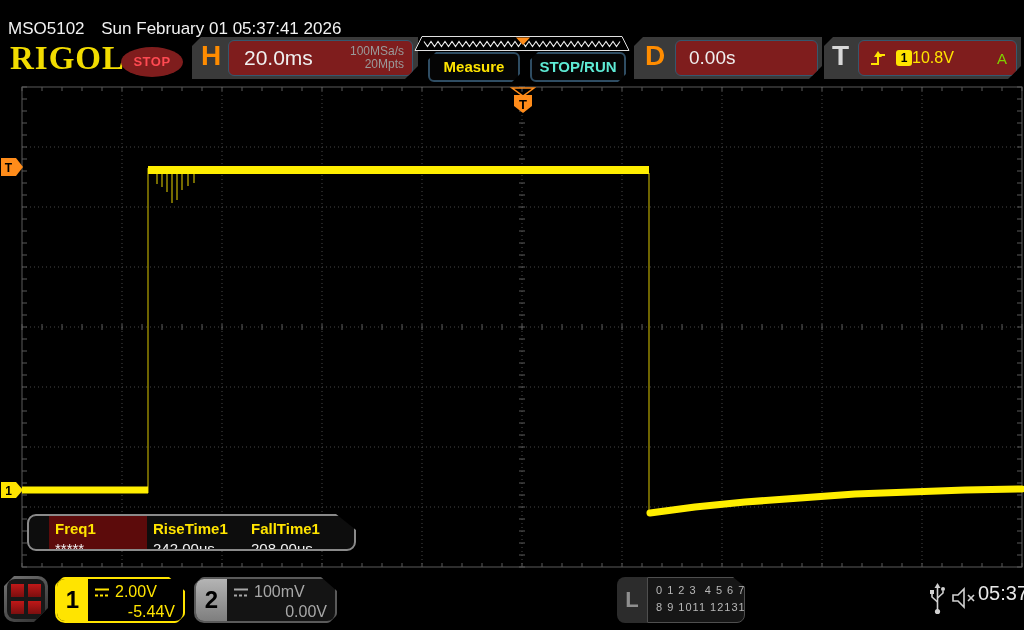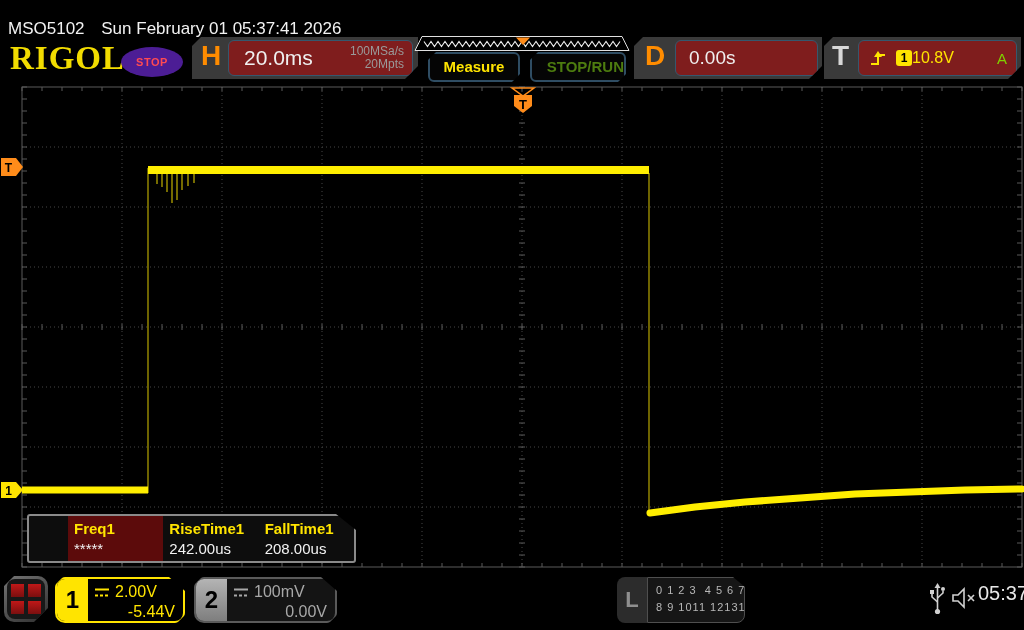--- a/index.html
+++ b/index.html
@@ -7,57 +7,57 @@
           font-family:"Liberation Sans",sans-serif;-webkit-font-smoothing:antialiased;}
   .abs{position:absolute;}
 
   
   #titlebar{left:8px;top:17px;height:24px;color:#f2f2f2;font-size:17px;line-height:24px;}
   #titlebar .model{margin-right:12px;}
 
   
   #logo{left:10px;top:40px;font-family:"Liberation Serif",serif;font-weight:bold;
         font-size:33px;color:#f2dc00;letter-spacing:1px;}
-  #run-status{left:121px;top:47px;width:62px;height:30px;background:#4c1d95;border-radius:50%;
-        color:#ff4a52;font-size:11px;font-weight:bold;text-align:center;line-height:30px;letter-spacing:.5px;}
+  #run-status{left:121px;top:47px;width:62px;height:30px;background:#7f1d1d;border-radius:50%;
+        color:#ff4a52;font-size:13px;font-weight:bold;text-align:center;line-height:30px;letter-spacing:.5px;}
   .tb-panel{background:#3a3a3a;height:42px;top:37px;
         clip-path:polygon(9px 0,100% 0,100% calc(100% - 13px),calc(100% - 13px) 100%,0 100%,0 9px);}
   .tb-key{position:absolute;top:3px;font-size:28px;font-weight:bold;color:#ff8c00;}
   .tb-inner{position:absolute;top:3px;height:34px;background:#7f1d1d;border:1px solid #35586e;
         border-radius:6px;display:flex;align-items:center;}
   #h-panel{left:192px;width:226px;}
   #h-panel .tb-key{left:9px;}
   #h-panel .tb-inner{left:36px;width:183px;}
   #h-timebase{margin-left:15px;font-size:21px;color:#f0f0f0;}
   #h-rates{margin-left:auto;margin-right:8px;text-align:right;font-size:12px;line-height:13px;color:#9a9a9a;}
   #preview-wrap{left:414px;top:36px;width:216px;height:15px;}
   .tb-btn{top:52px;height:26px;background:#050505;border:2px solid #2f4d63;border-radius:6px;
         font-size:15px;font-weight:bold;text-align:center;line-height:26px;
         clip-path:polygon(8px 0,100% 0,100% calc(100% - 8px),calc(100% - 8px) 100%,0 100%,0 8px);}
   #measure-btn{left:428px;width:88px;color:#ffe400;}
-  #stoprun-btn{left:530px;width:92px;color:#4d7c0f;text-align:right;}
+  #stoprun-btn{left:530px;width:92px;color:#5eead4;}
   #d-panel{left:634px;width:188px;}
   #d-panel .tb-key{left:11px;}
   #d-panel .tb-inner{left:41px;width:141px;}
   #d-value{margin-left:13px;font-size:19px;color:#f0f0f0;}
   #t-panel{left:824px;width:197px;}
   #t-panel .tb-key{left:8px;color:#d8d8d8;}
   #t-panel .tb-inner{left:34px;width:157px;}
   #t-slope{margin-left:10px;}
   #t-source{margin-left:9px;width:16px;height:16px;background:#ffe400;border-radius:3px;
         color:#000;font-size:12px;font-weight:bold;text-align:center;line-height:16px;}
   #t-level{font-size:16px;color:#ffe400;}
   #t-mode{margin-left:auto;margin-right:9px;font-size:15px;color:#7fd000;}
 
   
   #scope-svg{left:0;top:0;z-index:1;}
 
   
-  #meas-panel{left:27px;top:514px;width:329px;height:49px;background:#0d0d0d;border:2px solid #8a8a8a;
-        border-radius:3px;z-index:3;display:flex;padding-left:39px;box-sizing:border-box;overflow:hidden;
+  #meas-panel{left:27px;top:514px;width:329px;height:37px;background:#0d0d0d;border:2px solid #8a8a8a;
+        border-radius:9px;z-index:3;display:flex;padding-left:20px;box-sizing:border-box;overflow:hidden;
         clip-path:polygon(0 0,calc(100% - 20px) 0,100% 16px,100% 100%,0 100%);}
   .meas-col{width:98px;padding:3px 0 0 6px;box-sizing:border-box;}
   .meas-col.selected{background:#5c0b0b;}
   .meas-label{font-size:15px;font-weight:bold;color:#ffe400;line-height:20px;}
   .meas-value{font-size:15px;color:#f2f2f2;line-height:20px;}
 
   
   #bottombar{left:0;top:570px;width:1024px;height:60px;background:#000;z-index:3;}
   #menu-btn{left:4px;top:6px;width:44px;height:46px;background:linear-gradient(145deg,#757575,#2e2e2e);
         border-radius:10px;clip-path:polygon(10px 0,100% 0,100% calc(100% - 14px),calc(100% - 14px) 100%,0 100%,0 10px);}

